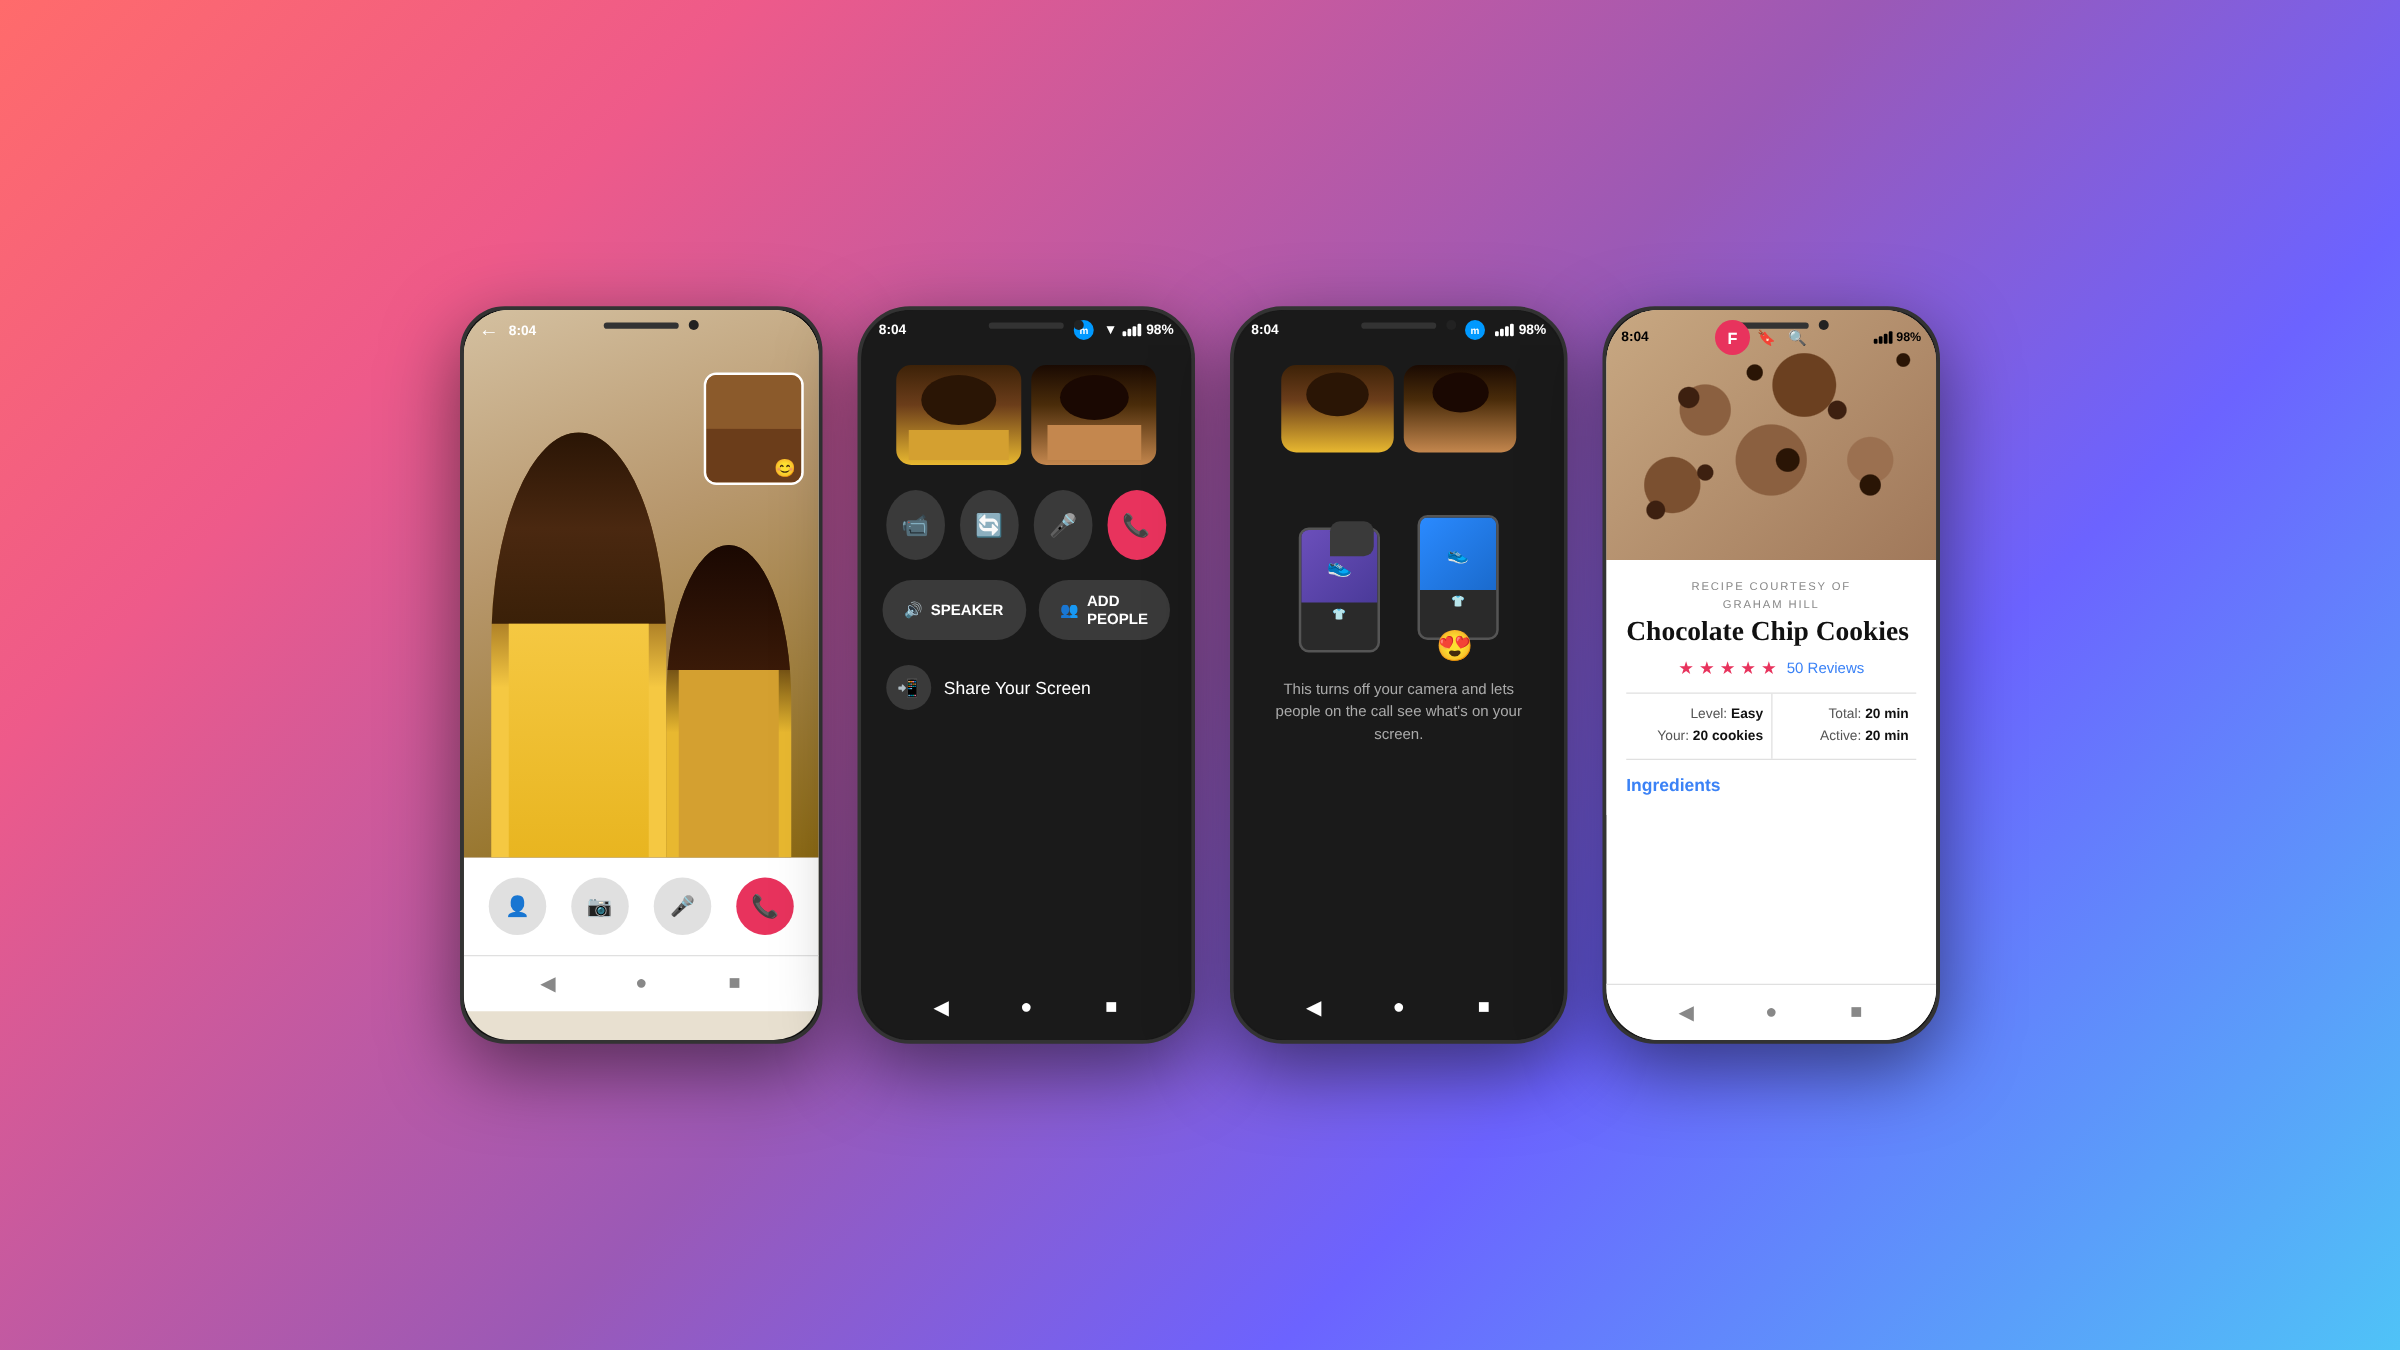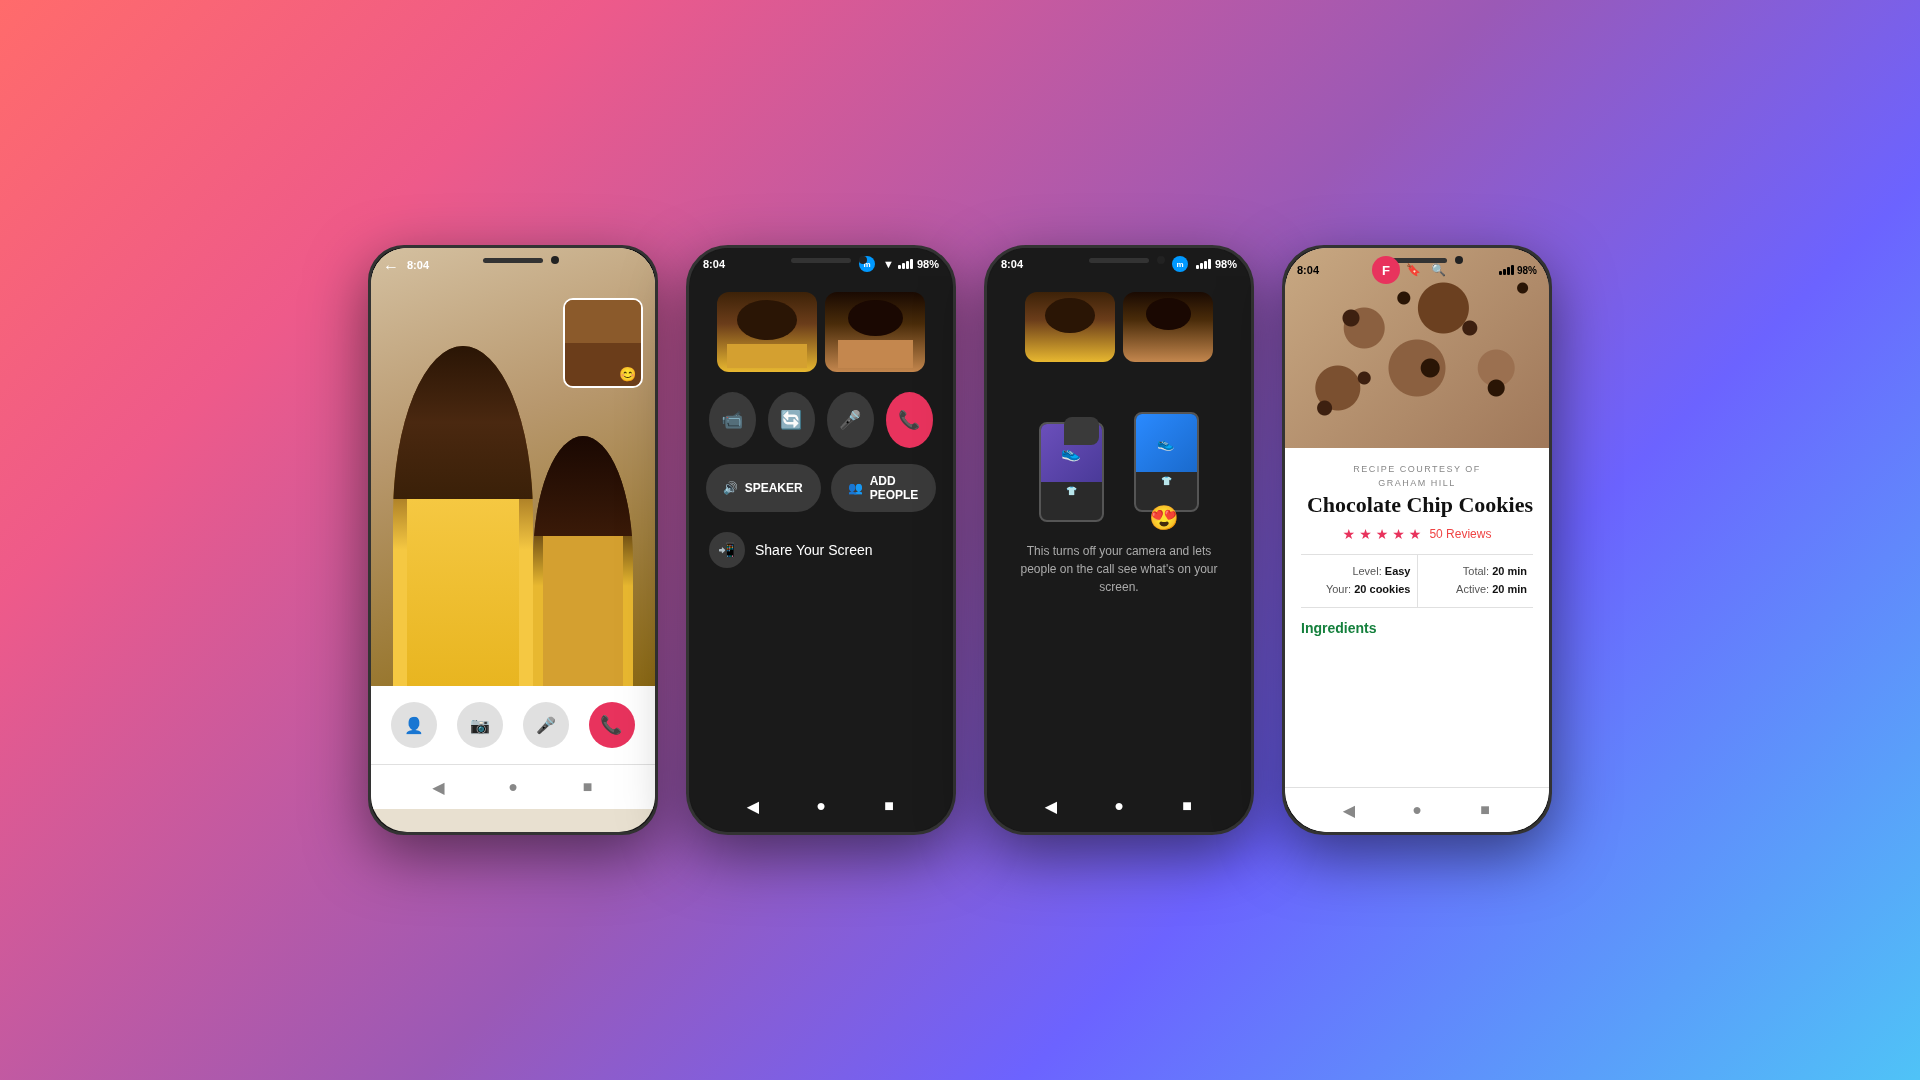--- a/index.html
+++ b/index.html
@@ -447,38 +447,38 @@
       font-size: 9px;
       letter-spacing: 1.5px;
       color: #888;
       text-transform: uppercase;
       margin-bottom: 4px;
     }
 
     .recipe-title {
       font-size: 22px;
       font-weight: 900;
-      text-align: right;
+      text-align: left;
       color: #111;
       line-height: 1.2;
       margin-bottom: 8px;
       font-family: Georgia, serif;
     }
 
     .stars-row {
       display: flex;
       align-items: center;
       justify-content: center;
       gap: 4px;
       margin-bottom: 12px;
     }
 
     .star { color: #e8335d; font-size: 14px; }
     .half-star { color: #e8335d; font-size: 14px; }
-    .reviews-count { font-size: 12px; color: #ef4444; margin-left: 4px; }
+    .reviews-count { font-size: 12px; color: #3b82f6; margin-left: 4px; }
 
     .recipe-meta {
       display: flex;
       gap: 0;
       margin-bottom: 12px;
       border-top: 1px solid #e0e0e0;
       border-bottom: 1px solid #e0e0e0;
     }
 
     .meta-col {
@@ -493,21 +493,21 @@
     .meta-col:first-child {
       border-right: 1px solid #e0e0e0;
     }
 
     .meta-label { font-weight: 400; }
     .meta-value { font-weight: 700; color: #111; }
 
     .ingredients-heading {
       font-size: 14px;
       font-weight: 700;
-      color: #15803d;
+      color: #3b82f6;
       margin-top: 8px;
     }
 
     .phone4-nav {
       position: absolute;
       bottom: 0;
       left: 0;
       right: 0;
       display: flex;
       justify-content: space-around;

